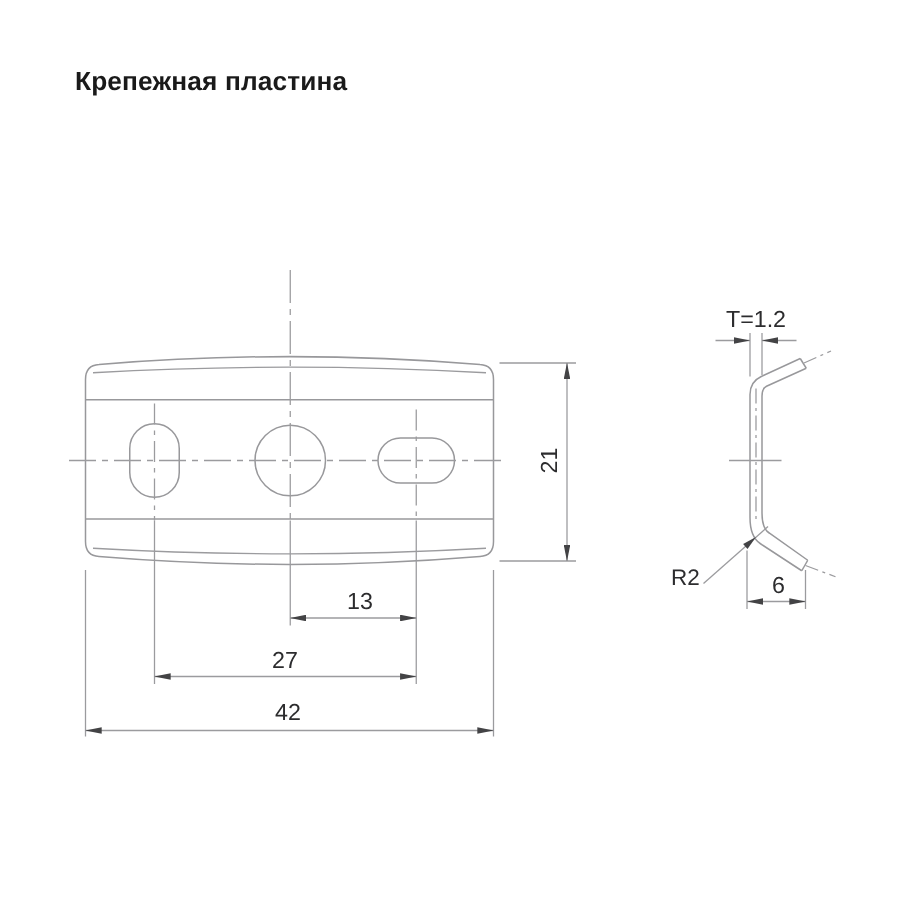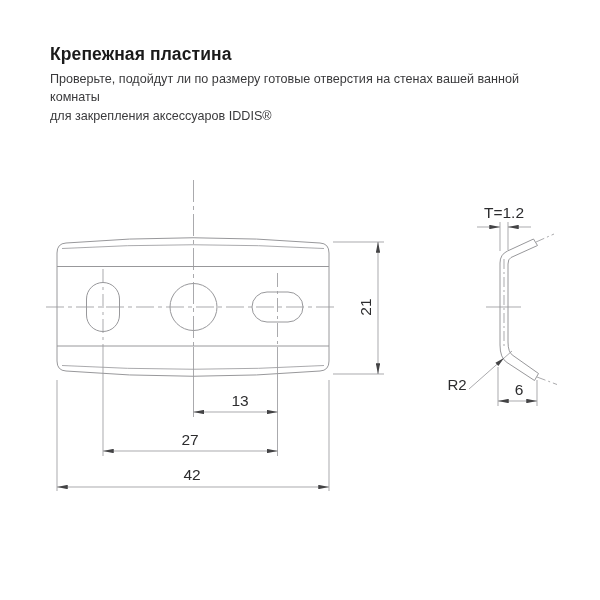--- a/index.html
+++ b/index.html
@@ -23,24 +23,20 @@
   .dimtxt{font-family:"Liberation Sans",sans-serif;font-size:15.5px;fill:#2c2c2e;}
   .dimtxt-sm{font-family:"Liberation Sans",sans-serif;font-size:15px;fill:#2c2c2e;}
 </style>
 </head>
 <body>
 
 <div class="page">
 
   <h1 class="title">Крепежная пластина</h1>
 
-  <p class="desc">
-    <span class="line">Проверьте, подойдут ли по размеру готовые отверстия на стенах вашей ванной комнаты</span>
-    <span class="line">для закрепления аксессуаров IDDIS®</span>
-  </p>
 
   <svg class="drawing" width="600" height="600" viewBox="0 0 600 600">
     <defs>
       <marker id="arr" viewBox="0 0 10 4" refX="9.8" refY="2" markerWidth="11" markerHeight="4.4" orient="auto-start-reverse" markerUnits="userSpaceOnUse">
         <path d="M0 0 L10 2 L0 4 Z" fill="#434345"></path>
       </marker>
     </defs>
 
     <g>
 

